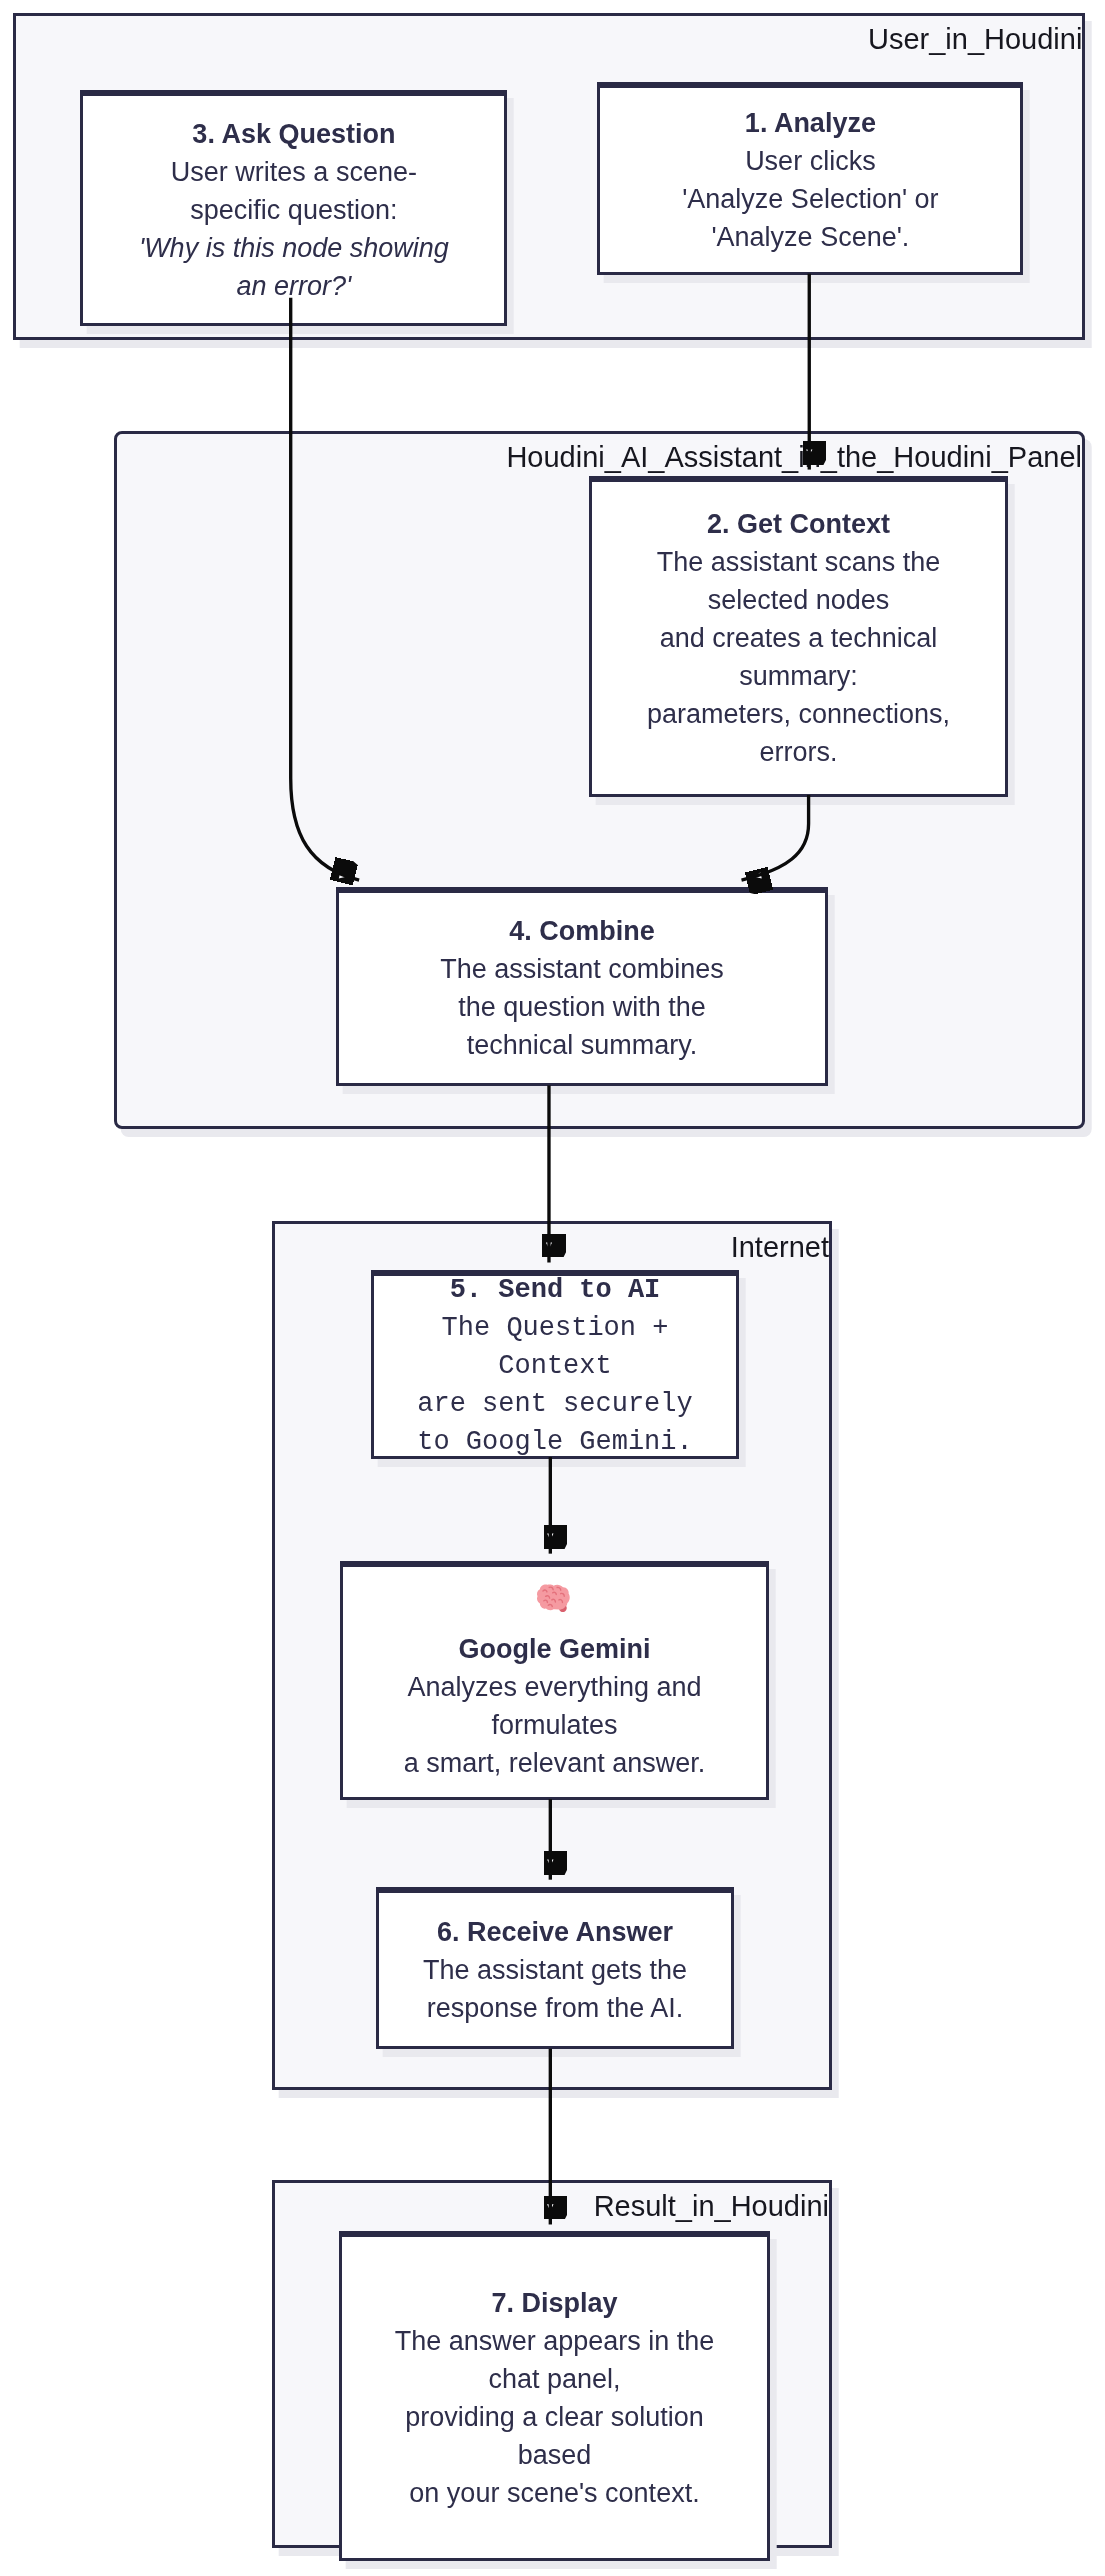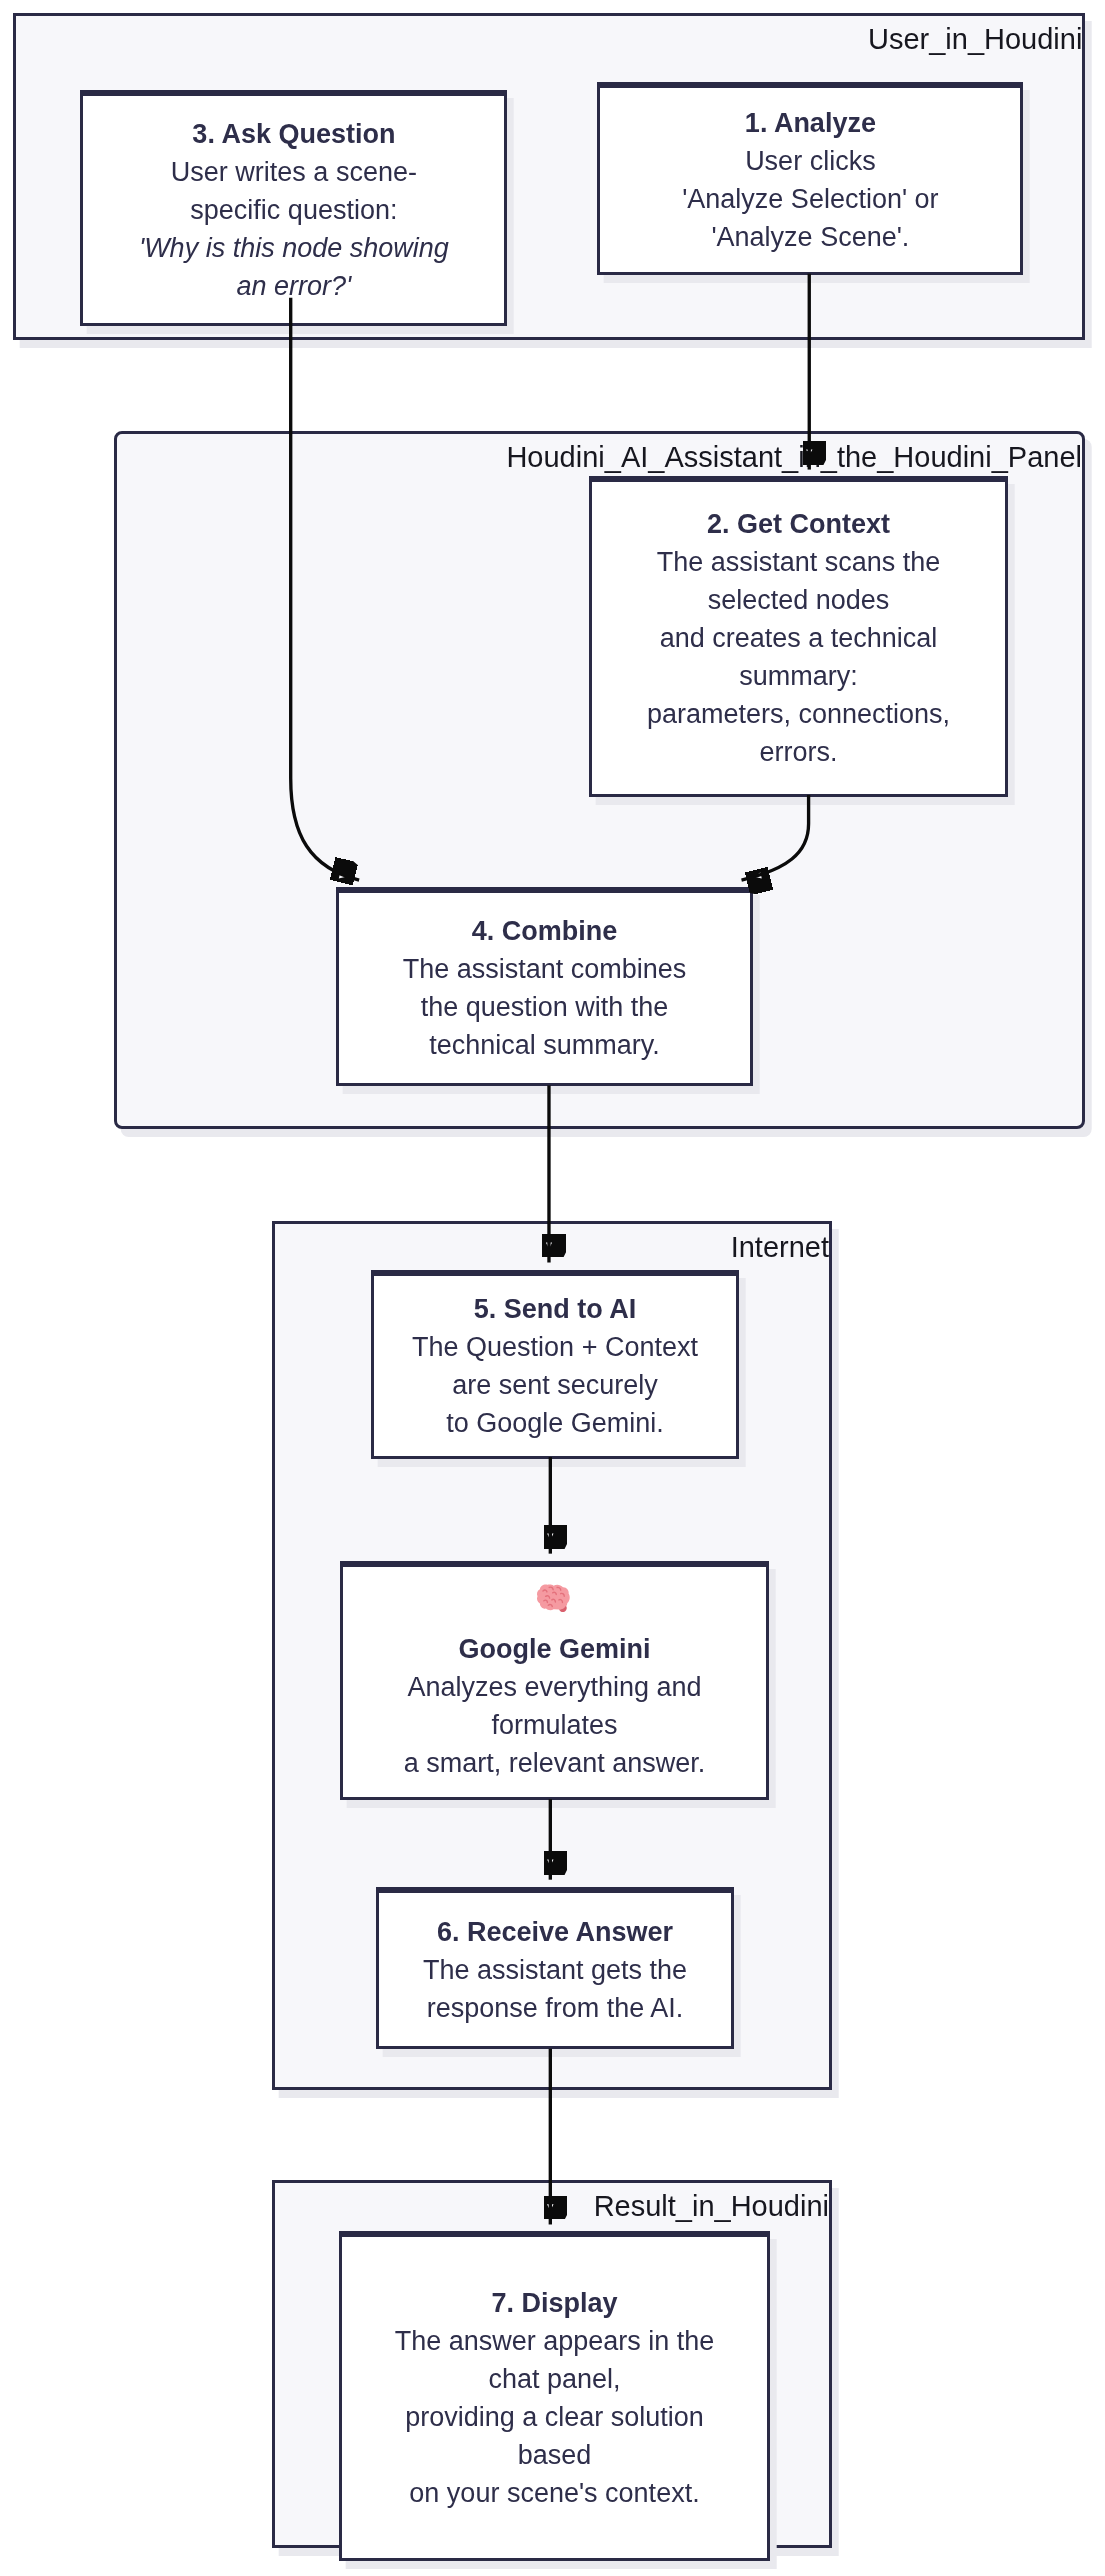--- a/index.html
+++ b/index.html
@@ -91,32 +91,32 @@
     <div class="node" style="left:472px;top:42px;width:419px;height:321px;">
       <div class="heading">2. Get Context</div>
       <div class="line">The assistant scans the</div>
       <div class="line">selected nodes</div>
       <div class="line">and creates a technical</div>
       <div class="line">summary:</div>
       <div class="line">parameters, connections,</div>
       <div class="line">errors.</div>
     </div>
 
-    <div class="node" style="left:219px;top:453px;width:417px;height:199px;">
+    <div class="node" style="left:219px;top:453px;width:492px;height:199px;">
       <div class="heading">4. Combine</div>
       <div class="line">The assistant combines</div>
       <div class="line">the question with the</div>
       <div class="line">technical summary.</div>
     </div>
   </div>
 
   <div class="group" style="left:272px;top:1221px;width:560px;height:869px;padding-left:26px;">
     <div class="group-title">Internet</div>
 
-    <div class="node" style="left:96px;top:46px;width:368px;height:189px;">
+    <div class="node" style="left:96px;top:46px;width:368px;height:189px;font-family:Liberation Mono, monospace;">
       <div class="heading">5. Send to AI</div>
       <div class="line">The Question + Context</div>
       <div class="line">are sent securely</div>
       <div class="line">to Google Gemini.</div>
     </div>
 
     <div class="node" style="left:65px;top:337px;width:429px;height:239px;">
       <div class="emoji">
         <svg width="39" height="34" viewBox="0 0 44 38" aria-hidden="true">
           <path fill="#f59aa1" d="M14,3 C10,2 6,4.5 5.5,8 C2.5,9.5 1.5,13 2.8,16 C1.5,19 2.5,22.5 5.5,24 C5.8,28 9,30.5 12.5,29.8 C14.5,32 18.5,32.5 21,30.5 L27,30.8 C32,31 36,28 36.5,23.5 C39.5,21 40,16 38,13 C38.5,9 35.5,5.5 31.5,5.8 C29,2.5 24,2 21,4 C19,2.5 16,2.5 14,3 Z"></path>

